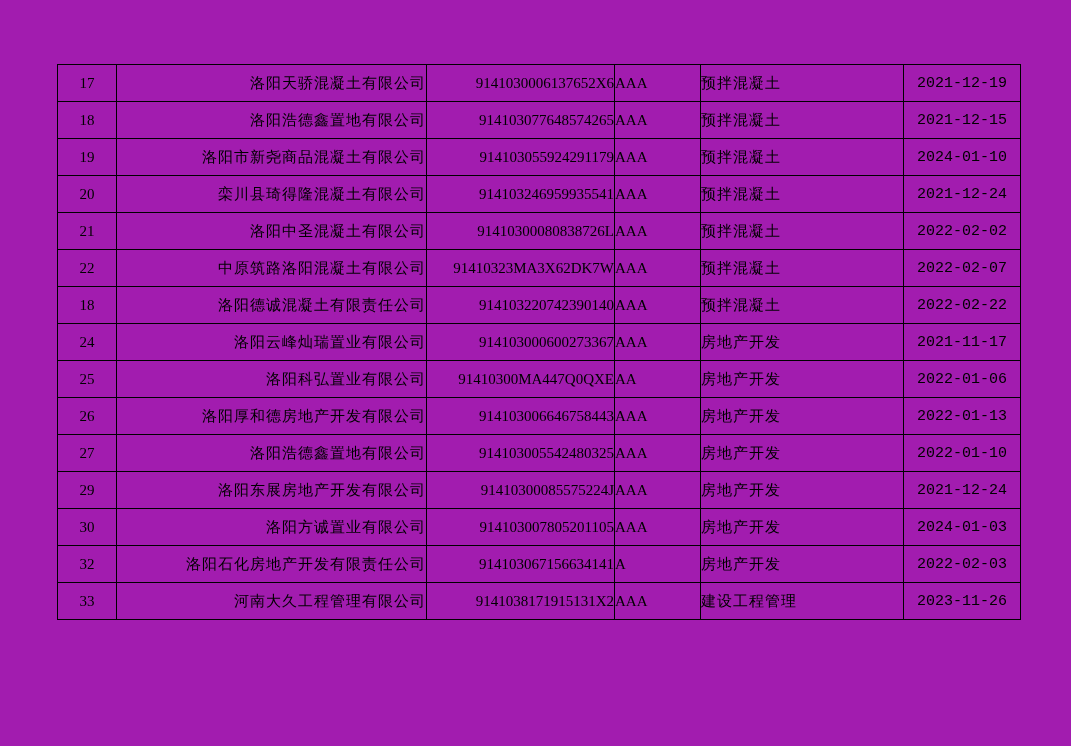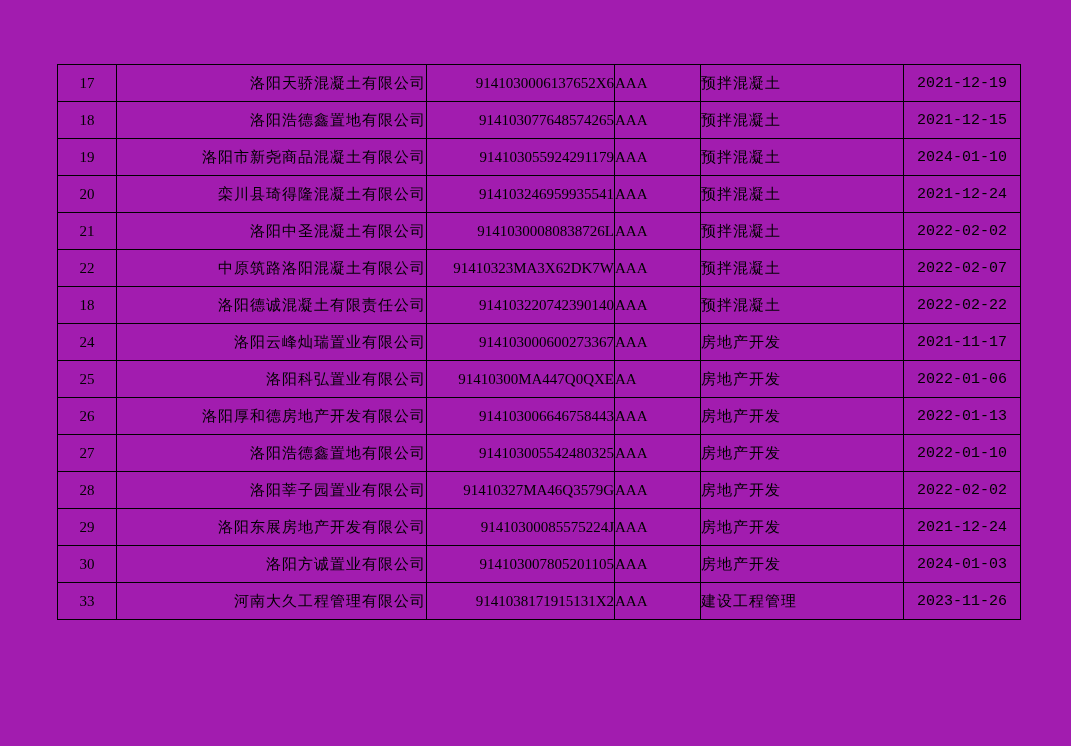--- a/index.html
+++ b/index.html
@@ -129,44 +129,44 @@
         </tr>
         <tr>
           <td class="col-num">27</td>
           <td class="col-name">洛阳浩德鑫置地有限公司</td>
           <td class="col-code">914103005542480325</td>
           <td class="col-rating">AAA</td>
           <td class="col-category">房地产开发</td>
           <td class="col-date">2022-01-10</td>
         </tr>
         <tr>
-          <td class="col-num">28</td>
-          <td class="col-name">洛阳莘子园置业有限公司</td>
-          <td class="col-code">91410327MA46Q3579G</td>
-          <td class="col-rating">AAA</td>
-          <td class="col-category">房地产开发</td>
-          <td class="col-date">2022-02-02</td>
-        </tr>
-        <tr>
           <td class="col-num">29</td>
           <td class="col-name">洛阳东展房地产开发有限公司</td>
           <td class="col-code">91410300085575224J</td>
           <td class="col-rating">AAA</td>
           <td class="col-category">房地产开发</td>
           <td class="col-date">2021-12-24</td>
         </tr>
         <tr>
           <td class="col-num">30</td>
           <td class="col-name">洛阳方诚置业有限公司</td>
           <td class="col-code">914103007805201105</td>
           <td class="col-rating">AAA</td>
           <td class="col-category">房地产开发</td>
           <td class="col-date">2024-01-03</td>
         </tr>
         <tr>
+          <td class="col-num">32</td>
+          <td class="col-name">洛阳石化房地产开发有限责任公司</td>
+          <td class="col-code">914103067156634141</td>
+          <td class="col-rating">A</td>
+          <td class="col-category">房地产开发</td>
+          <td class="col-date">2022-02-03</td>
+        </tr>
+        <tr>
           <td class="col-num">33</td>
           <td class="col-name">河南大久工程管理有限公司</td>
           <td class="col-code">9141038171915131X2</td>
           <td class="col-rating">AAA</td>
           <td class="col-category">建设工程管理</td>
           <td class="col-date">2023-11-26</td>
         </tr>
       </tbody>
   </table>
 </div>

